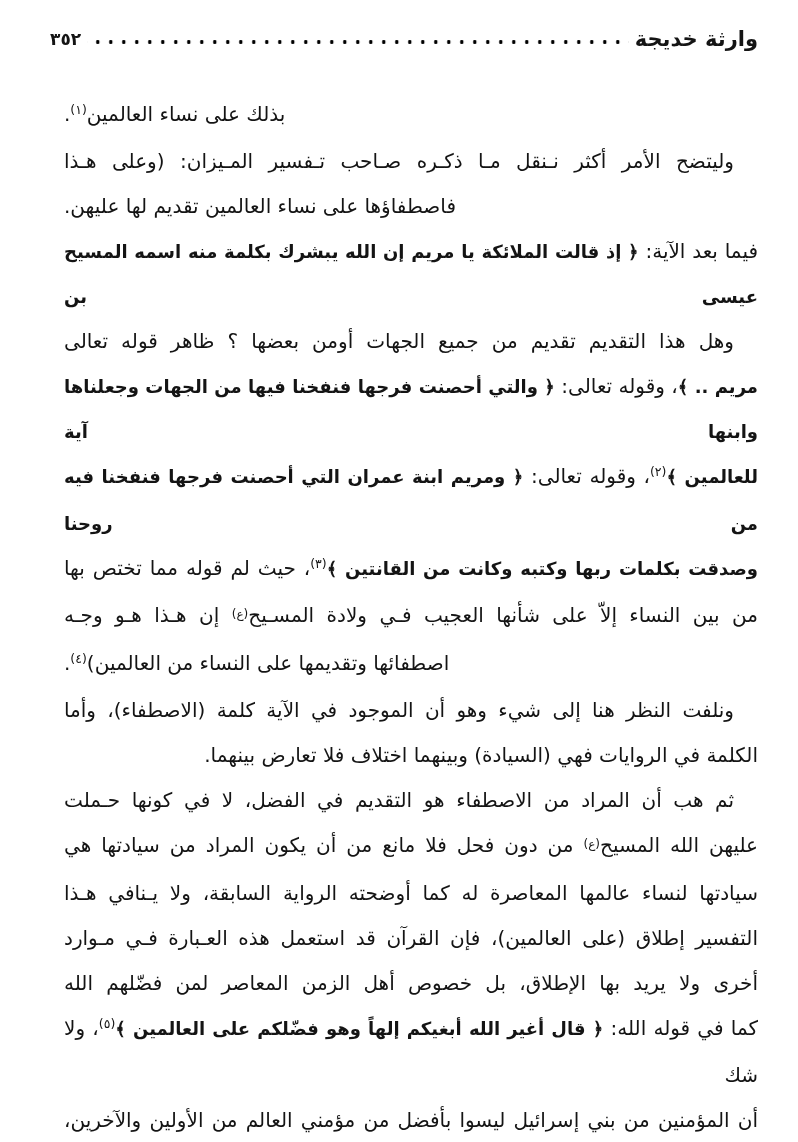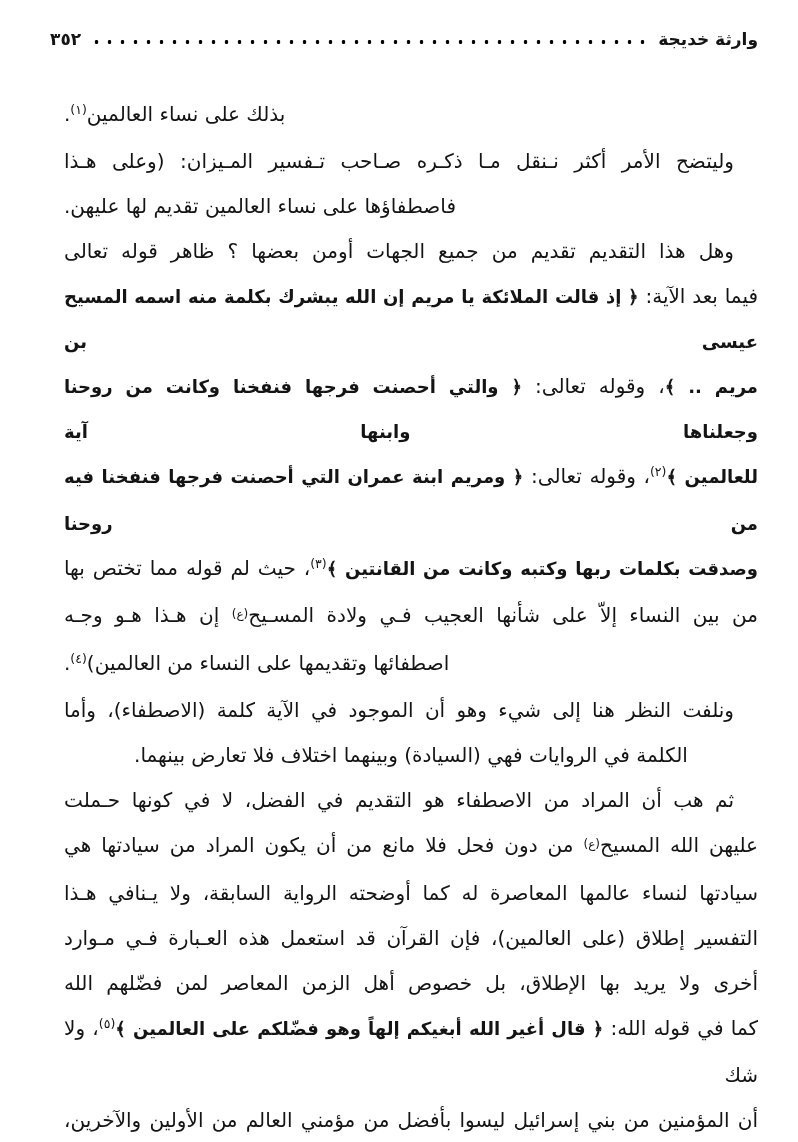--- a/index.html
+++ b/index.html
@@ -7,61 +7,61 @@
     width:798px;height:1142px;background:#ffffff;color:#141414;
     font-family:"DejaVu Sans", sans-serif;overflow:hidden;
   }
   .page{position:relative;width:798px;height:1142px;direction:rtl;}
 
   
   .header{
     display:flex;align-items:center;
     margin:26px 40px 0 50px;height:26px;font-weight:bold;
   }
-  .header .title{font-size:17px;white-space:nowrap;}
+  .header .title{font-size:21px;white-space:nowrap;}
   .header .leader{
     flex:1;height:8px;margin:6px 6px 0 6px;
     background-image:radial-gradient(circle,#000 1.7px,transparent 2.1px);
     background-size:13px 8px;background-repeat:repeat-x;background-position:center;
   }
   .header .pageno{font-size:17px;white-space:nowrap;}
 
   
   .main{margin:40px 40px 0 64px;overflow:hidden;}
   .line{
     font-size:20px;line-height:45px;direction:rtl;
     text-justify:inter-word;
   }
   .line.justify{text-align:justify;text-align-last:justify;}
   .line.right{text-align:left;white-space:nowrap;}
   .line.center{text-align:left;white-space:nowrap;}
-  .line.left{text-align:center;white-space:nowrap;}
+  .line.left{text-align:right;white-space:nowrap;}
   .line.indent{text-indent:24px;}
   .seg-q{font-weight:bold;font-size:18px;}
   .seg-sup{font-size:12.5px;position:relative;top:-7px;}
   .seg-hon{font-size:12px;position:relative;top:-4px;}
 </style>
 </head>
 <body>
 
 <div class="page">
 
   <div class="header">
     <span class="title">وارثة خديجة</span>
     <span class="leader"></span>
     <span class="pageno">٣٥٢</span>
   </div>
 
   <div class="main">
       <div class="line right"><span class="seg-r">بذلك على نساء العالمين</span><span class="seg-sup">(١)</span><span class="seg-r">.</span></div>
       <div class="line justify indent"><span class="seg-r">وليتضح الأمر أكثر نـنقل مـا ذكـره صـاحب تـفسير المـيزان: (وعلى هـذا</span></div>
       <div class="line center"><span class="seg-r">فاصطفاؤها على نساء العالمين تقديم لها عليهن.</span></div>
+      <div class="line justify"><span class="seg-r">فيما بعد الآية: </span><span class="seg-q">﴿ إذ قالت الملائكة يا مريم إن الله يبشرك بكلمة منه اسمه المسيح عيسى بن</span></div>
       <div class="line justify indent"><span class="seg-r">وهل هذا التقديم تقديم من جميع الجهات أومن بعضها ؟ ظاهر قوله تعالى</span></div>
-      <div class="line justify"><span class="seg-r">فيما بعد الآية: </span><span class="seg-q">﴿ إذ قالت الملائكة يا مريم إن الله يبشرك بكلمة منه اسمه المسيح عيسى بن</span></div>
-      <div class="line justify"><span class="seg-q">مريم .. ﴾</span><span class="seg-r">، وقوله تعالى: </span><span class="seg-q">﴿ والتي أحصنت فرجها فنفخنا وكانت من روحنا وجعلناها وابنها آية</span></div>
+      <div class="line justify"><span class="seg-q">مريم .. ﴾</span><span class="seg-r">، وقوله تعالى: </span><span class="seg-q">﴿ والتي أحصنت فرجها فنفخنا فيها من الجهات وجعلناها وابنها آية</span></div>
       <div class="line justify"><span class="seg-q">للعالمين ﴾</span><span class="seg-sup">(٢)</span><span class="seg-r">، وقوله تعالى: </span><span class="seg-q">﴿ ومريم ابنة عمران التي أحصنت فرجها فنفخنا فيه من روحنا</span></div>
       <div class="line justify"><span class="seg-q">وصدقت بكلمات ربها وكتبه وكانت من القانتين ﴾</span><span class="seg-sup">(٣)</span><span class="seg-r">، حيث لم قوله مما تختص بها</span></div>
       <div class="line justify"><span class="seg-r">من بين النساء إلاّ على شأنها العجيب فـي ولادة المسـيح</span><span class="seg-hon">(ع)</span><span class="seg-r"> إن هـذا هـو وجـه</span></div>
       <div class="line center"><span class="seg-r">اصطفائها وتقديمها على النساء من العالمين)</span><span class="seg-sup">(٤)</span><span class="seg-r">.</span></div>
       <div class="line justify indent"><span class="seg-r">ونلفت النظر هنا إلى شيء وهو أن الموجود في الآية كلمة (الاصطفاء)، وأما</span></div>
       <div class="line left"><span class="seg-r">الكلمة في الروايات فهي (السيادة) وبينهما اختلاف فلا تعارض بينهما.</span></div>
       <div class="line justify indent"><span class="seg-r">ثم هب أن المراد من الاصطفاء هو التقديم في الفضل، لا في كونها حـملت</span></div>
       <div class="line justify"><span class="seg-r">عليهن الله المسيح</span><span class="seg-hon">(ع)</span><span class="seg-r"> من دون فحل فلا مانع من أن يكون المراد من سيادتها هي</span></div>
       <div class="line justify"><span class="seg-r">سيادتها لنساء عالمها المعاصرة له كما أوضحته الرواية السابقة، ولا يـنافي هـذا</span></div>
       <div class="line justify"><span class="seg-r">التفسير إطلاق (على العالمين)، فإن القرآن قد استعمل هذه العـبارة فـي مـوارد</span></div>

